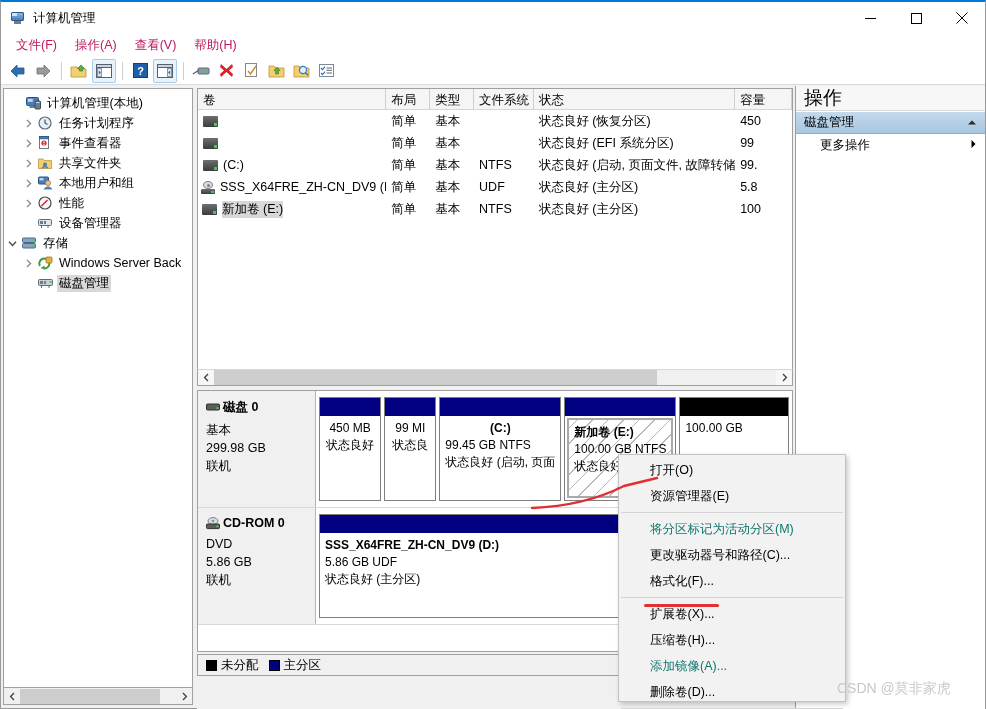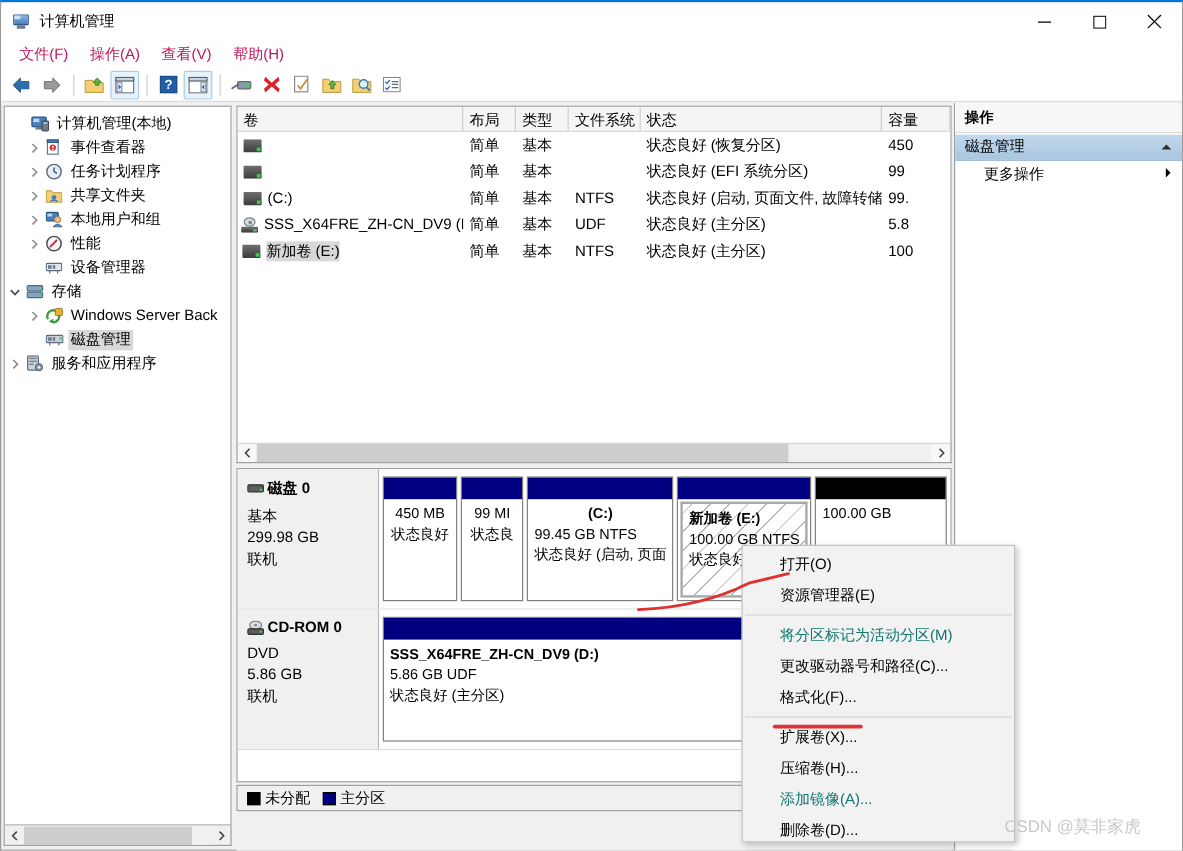--- a/index.html
+++ b/index.html
@@ -153,21 +153,21 @@
   }
   .lg { display:flex; align-items:center; margin-right: 10px; font-size: 12.5px; }
   .lgsw { width: 11px; height: 11px; margin-right: 4px; border: 1px solid #000; }
 
   
   #rightpane {
     position: absolute; left: 794px; top: 0px; width: 190px; height: 623px;
     background: #ffffff; border-left: 1px solid #a0a0a0;
   }
   #actions-title { height: 25px; display:flex; align-items:center; padding-left: 8px;
-    font-size: 12px; font-weight: bold; color:#000; border-bottom: 1px solid #d9d9d9; background:#f7f7f7; }
+    font-size: 19px; font-weight: normal; color:#000; border-bottom: 1px solid #d9d9d9; background:#f7f7f7; }
   #actions-group {
     height: 23px; display:flex; align-items:center; justify-content: space-between;
     padding: 0 8px 0 8px;
     background: linear-gradient(#c3d9ec, #a8c6e0);
     border-top: 1px solid #ffffff; border-bottom: 1px solid #8fb0cc;
     font-size: 12.5px; color: #000;
   }
   .arrow-up { font-size: 9px; color:#2b2b2b; }
   .action-item { height: 22px; display:flex; align-items:center; justify-content: space-between;
     padding: 0 8px 0 24px; font-size: 12.5px; color:#000; }
@@ -346,43 +346,43 @@
 
 
         <div class="tnode ind2">
           <div class="twist">
             <svg width="9" height="9" viewBox="0 0 9 9">
                 <path d="M3 1 L6.6 4.5 L3 8" fill="none" stroke="#8a8a8a" stroke-width="1.3"></path>
               </svg>
           </div>
           <div class="ticon">
             <svg width="14" height="14" viewBox="0 0 14 14">
+              <circle cx="7" cy="7" r="6" fill="#e9eef3" stroke="#5b6b7b" stroke-width="1.2"></circle>
+              <path d="M7 3.5 L7 7 L9.5 8.5" fill="none" stroke="#2a5a8a" stroke-width="1.2"></path>
+            </svg>
+          </div>
+          <div class="tlabel">任务计划程序</div>
+        </div>
+
+        <div class="tnode ind2">
+          <div class="twist">
+            <svg width="9" height="9" viewBox="0 0 9 9">
+                <path d="M3 1 L6.6 4.5 L3 8" fill="none" stroke="#8a8a8a" stroke-width="1.3"></path>
+              </svg>
+          </div>
+          <div class="ticon">
+            <svg width="14" height="14" viewBox="0 0 14 14">
               <rect x="1.5" y="0.5" width="9" height="12" fill="#fff" stroke="#6b7b8b"></rect>
               <rect x="1.5" y="0.5" width="9" height="2.2" fill="#4a7ebb" stroke="#2a5a8a"></rect>
               <circle cx="6" cy="7" r="2.6" fill="#d8232a"></circle>
               <rect x="5.4" y="5.4" width="1.2" height="2" fill="#fff"></rect>
               <rect x="5.4" y="8" width="1.2" height="1.1" fill="#fff"></rect>
             </svg>
           </div>
           <div class="tlabel">事件查看器</div>
-        </div>
-
-        <div class="tnode ind2">
-          <div class="twist">
-            <svg width="9" height="9" viewBox="0 0 9 9">
-                <path d="M3 1 L6.6 4.5 L3 8" fill="none" stroke="#8a8a8a" stroke-width="1.3"></path>
-              </svg>
-          </div>
-          <div class="ticon">
-            <svg width="14" height="14" viewBox="0 0 14 14">
-              <circle cx="7" cy="7" r="6" fill="#e9eef3" stroke="#5b6b7b" stroke-width="1.2"></circle>
-              <path d="M7 3.5 L7 7 L9.5 8.5" fill="none" stroke="#2a5a8a" stroke-width="1.2"></path>
-            </svg>
-          </div>
-          <div class="tlabel">任务计划程序</div>
         </div>
 
         <div class="tnode ind2">
           <div class="twist">
             <svg width="9" height="9" viewBox="0 0 9 9">
                 <path d="M3 1 L6.6 4.5 L3 8" fill="none" stroke="#8a8a8a" stroke-width="1.3"></path>
               </svg>
           </div>
           <div class="ticon">
             <svg width="14" height="13" viewBox="0 0 14 13">
@@ -481,38 +481,20 @@
               <rect x="2" y="4" width="3" height="3" fill="#6d7d8d"></rect>
               <rect x="6" y="4" width="2" height="3" fill="#6d7d8d"></rect>
               <rect x="11.5" y="4" width="2" height="2" fill="#3fd34f"></rect>
               <line x1="3.5" y1="8.5" x2="3.5" y2="11" stroke="#5b6b7b"></line>
               <line x1="11" y1="8.5" x2="11" y2="11" stroke="#5b6b7b"></line>
             </svg>
           </div>
           <div class="tlabel">磁盘管理</div>
         </div>
 
-        <div class="tnode ind1">
-          <div class="twist">
-            <svg width="9" height="9" viewBox="0 0 9 9">
-                <path d="M3 1 L6.6 4.5 L3 8" fill="none" stroke="#8a8a8a" stroke-width="1.3"></path>
-              </svg>
-          </div>
-          <div class="ticon">
-            <svg width="14" height="14" viewBox="0 0 14 14">
-              <rect x="1" y="0.5" width="9" height="12" rx="1" fill="#c9d3dd" stroke="#5b6b7b"></rect>
-              <rect x="2.2" y="2" width="6.5" height="1.3" fill="#7d8a96"></rect>
-              <rect x="2.2" y="4.5" width="6.5" height="1.3" fill="#7d8a96"></rect>
-              <rect x="2.2" y="7" width="4" height="1.3" fill="#7d8a96"></rect>
-              <circle cx="10.5" cy="10" r="3" fill="#8a98a6" stroke="#4a5a6a" stroke-width="0.8"></circle>
-              <circle cx="10.5" cy="10" r="1.1" fill="#e9eef3"></circle>
-            </svg>
-          </div>
-          <div class="tlabel">服务和应用程序</div>
-        </div>
       </div>
     </div>
 
     <div id="left-hscroll">
       <div class="sb-arrow">
         <svg width="7" height="9" viewBox="0 0 7 9">
             <path d="M5 1 L1.6 4.5 L5 8" fill="none" stroke="#404040" stroke-width="1.3"></path>
           </svg>
       </div>
       <div class="sb-track">

